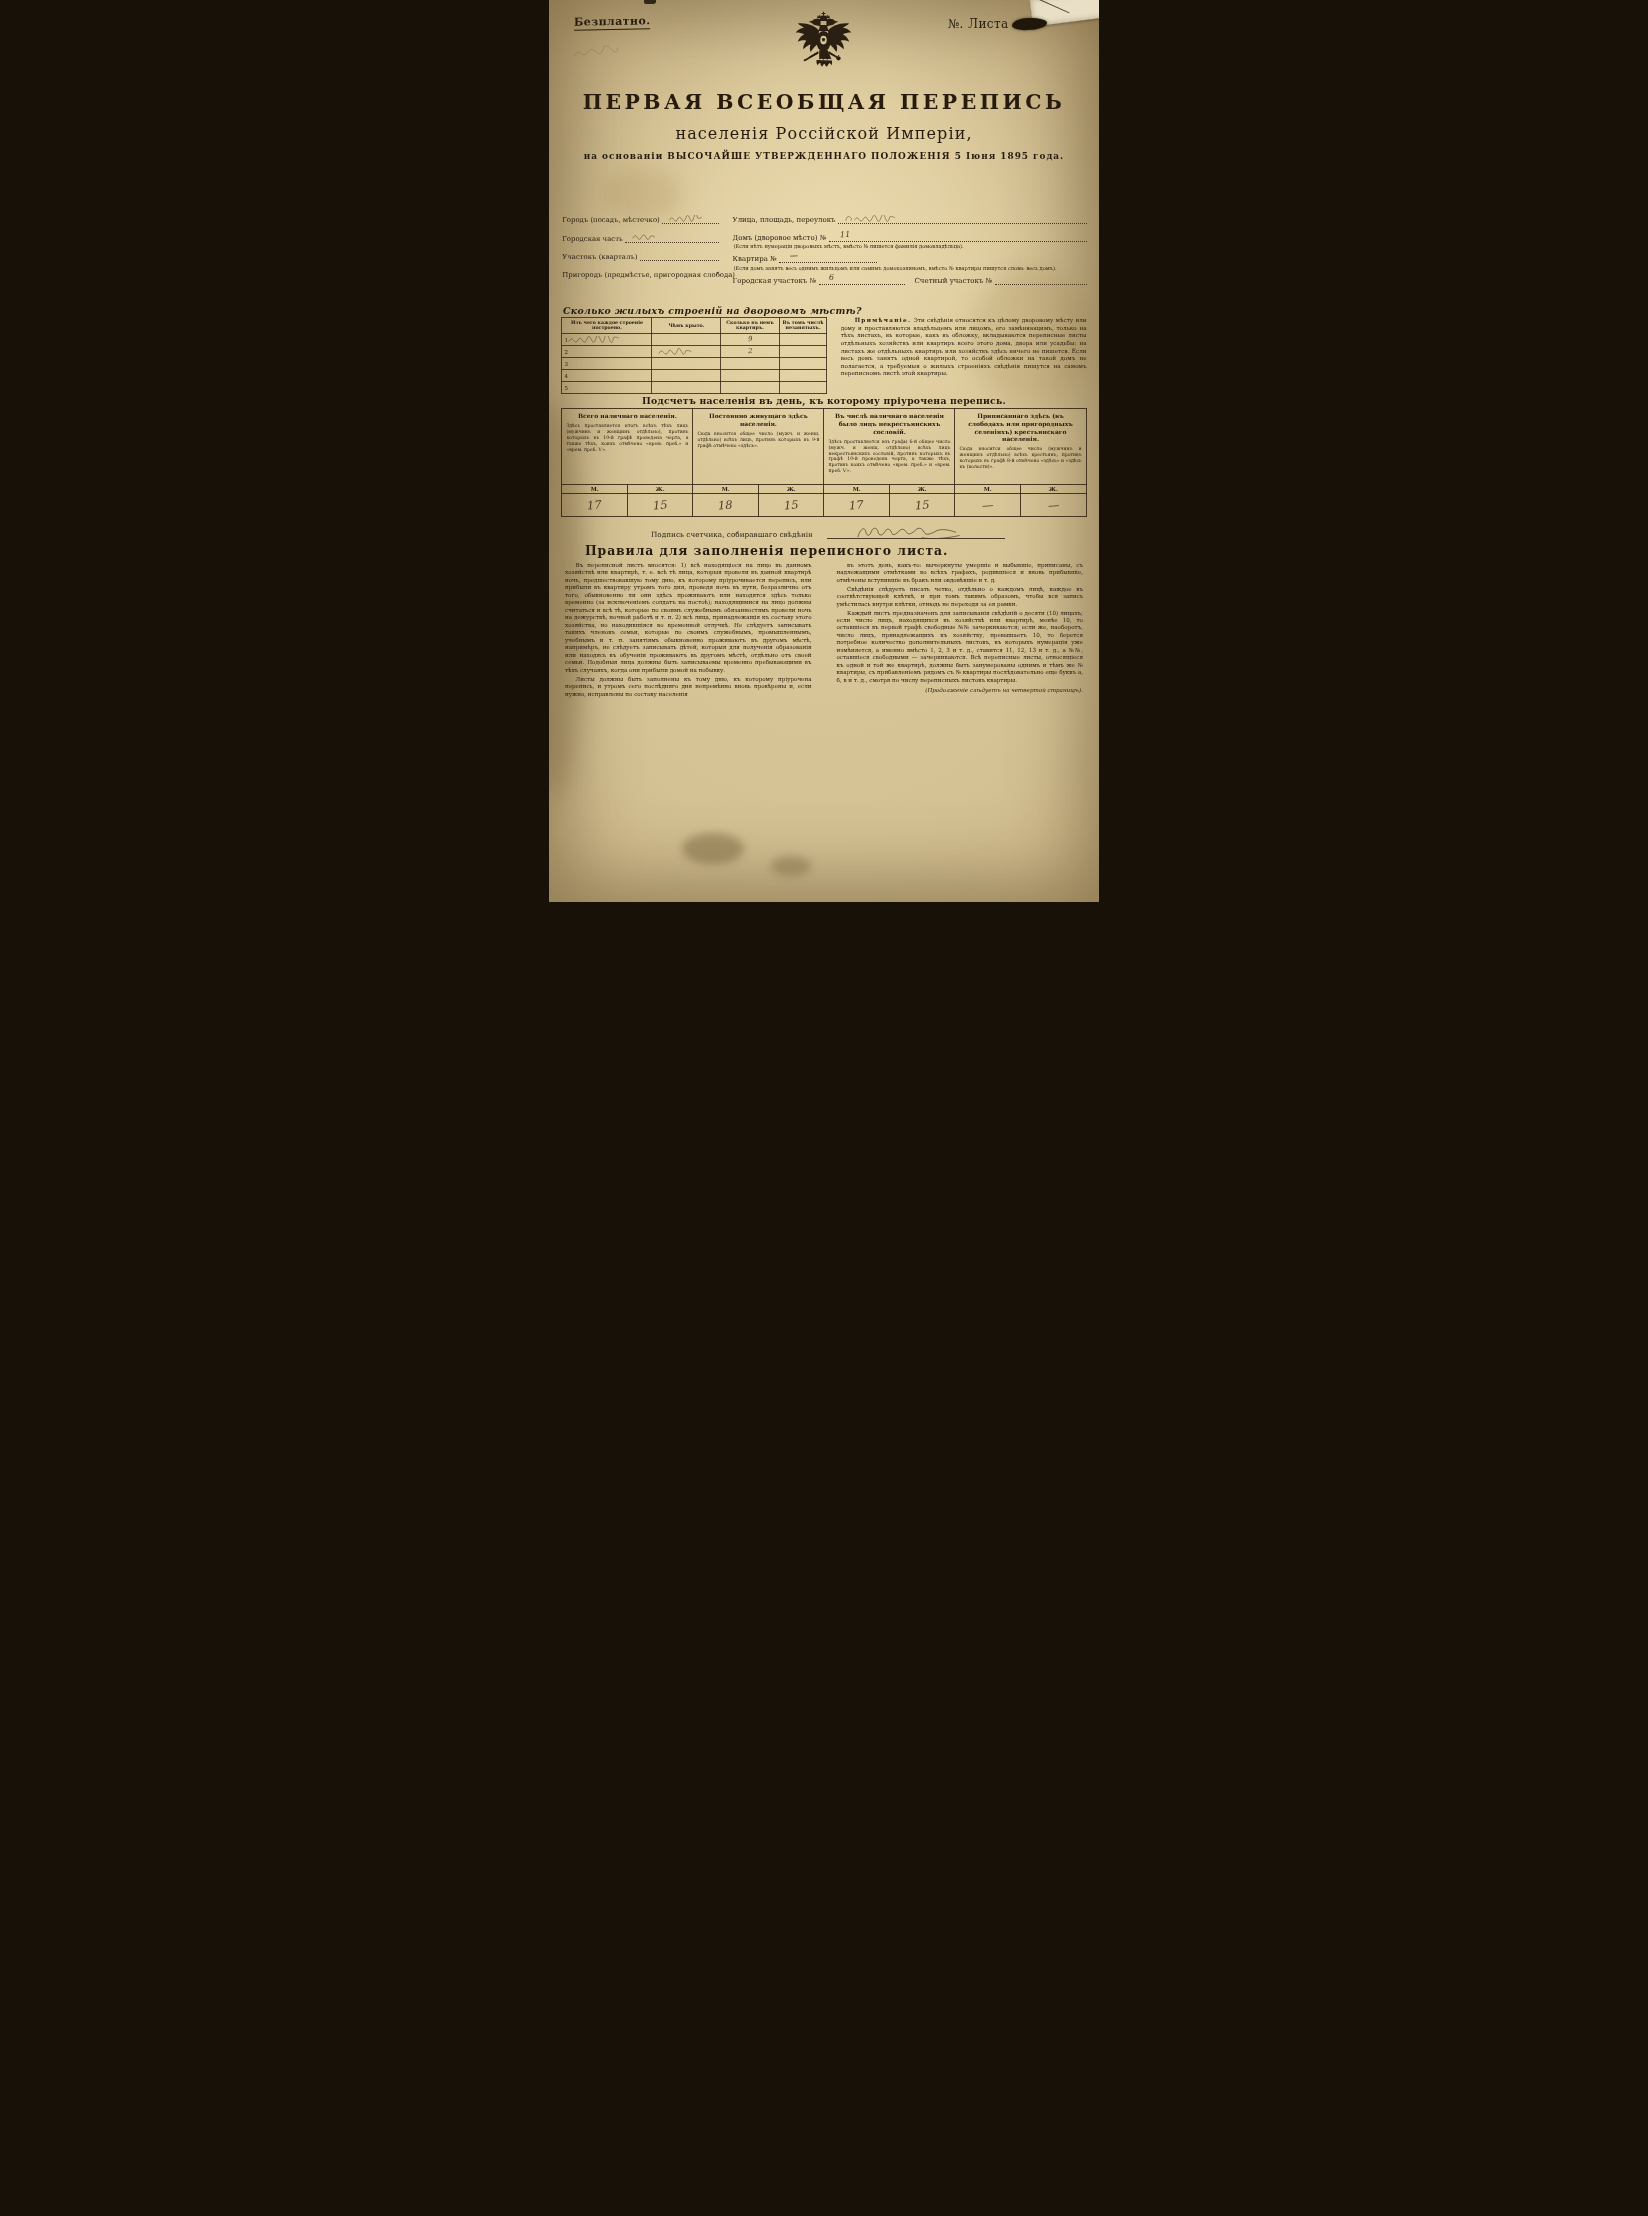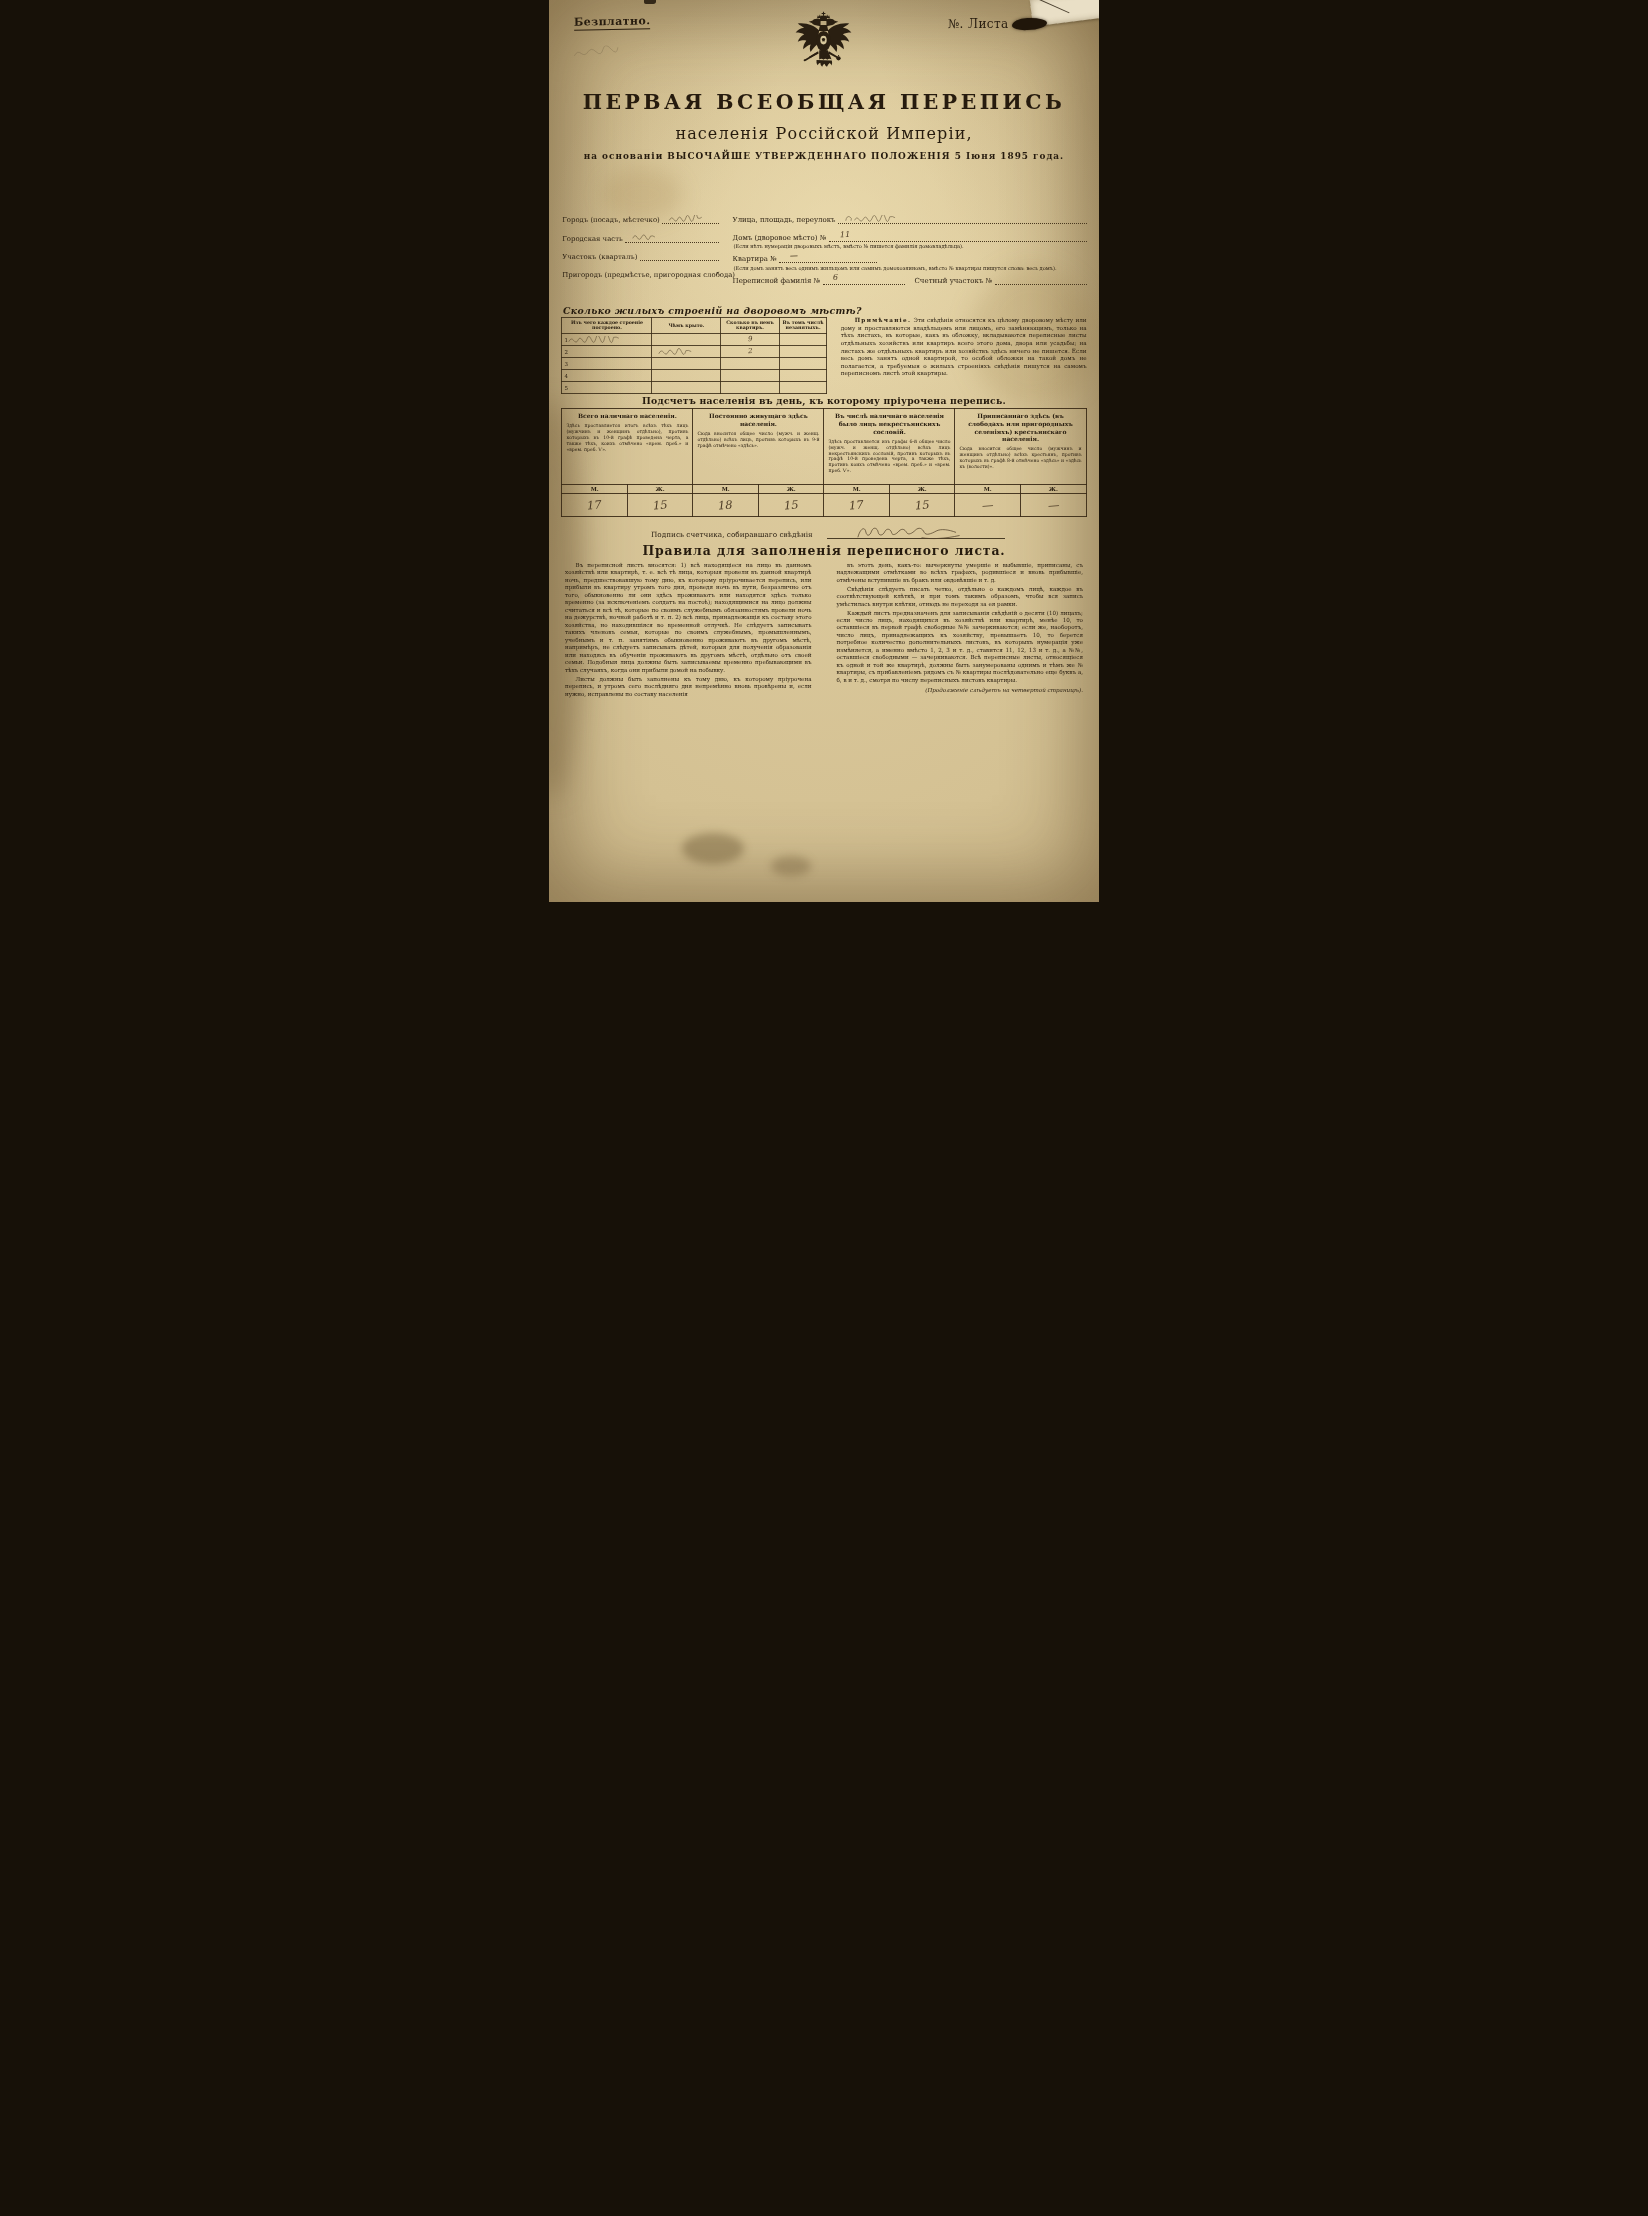--- a/index.html
+++ b/index.html
@@ -88,21 +88,21 @@
   .gth{vertical-align:top;}
   .mf{font-size:5.5px;font-weight:bold;text-align:center;padding:1.3px 0;}
   .cval{height:23px;text-align:center;vertical-align:middle;}
   .cval .hw{font-size:11.5px;display:inline-block;transform:rotate(-4deg);}
 
   .sig{position:absolute;top:526px;left:102px;right:94px;display:flex;align-items:flex-end;gap:14px;}
   .sig-label{font-size:7.3px;white-space:nowrap;}
   .sig-line{flex:1;border-bottom:0.8px solid rgba(48,36,18,0.85);height:13.3px;position:relative;}
   .sig-line svg{position:absolute;left:16%;bottom:-3.5px;}
 
-  .rtitle{position:absolute;top:543px;width:100%;text-align:center;font-size:12.4px;font-weight:bold;letter-spacing:0.9px;}
+  .rtitle{position:absolute;top:543px;width:100%;font-size:12.4px;font-weight:bold;letter-spacing:0.9px;margin-left:36px;}
   .rcols{position:absolute;top:562px;left:16px;right:16px;display:flex;gap:25px;}
   .rcol{flex:1;font-size:5.6px;line-height:1.34;text-align:justify;}
   .rcol p{text-indent:10.6px;margin-bottom:1.3px;}
   .rfoot{text-align:right;font-style:italic;text-indent:0 !important;margin-top:2.2px;}
 
   .pencil{position:absolute;left:23px;top:46px;opacity:.5;transform:rotate(-6deg);}
 </style>
 </head>
 <body>
 
@@ -218,21 +218,21 @@
       <div class="fnote" style="margin-top:0.9px;">(Если нѣтъ нумераціи дворовыхъ мѣстъ, вмѣсто № пишется фамилія домовладѣльца).</div>
       <div class="field" style="margin-bottom:1.3px;">
         <span class="flabel">Квартира №</span>
         <span class="fline" style="max-width:98px;">
           <span class="hw">—</span>
         </span>
       </div>
       <div class="fnote" style="margin-top:0.9px;">(Если домъ занятъ весь однимъ жильцомъ или самимъ домохозяиномъ, вмѣсто № квартиры пишутся слова: весь домъ).</div>
       <div class="duo">
         <div class="field">
-          <span class="flabel">Переписной фамилія №</span>
+          <span class="flabel">Городская участокъ №</span>
           <span class="fline">
             <span class="hw">6</span>
           </span>
         </div>
         <div class="field">
           <span class="flabel">Счетный участокъ №</span>
           <span class="fline"></span>
         </div>
       </div>
     </div>

